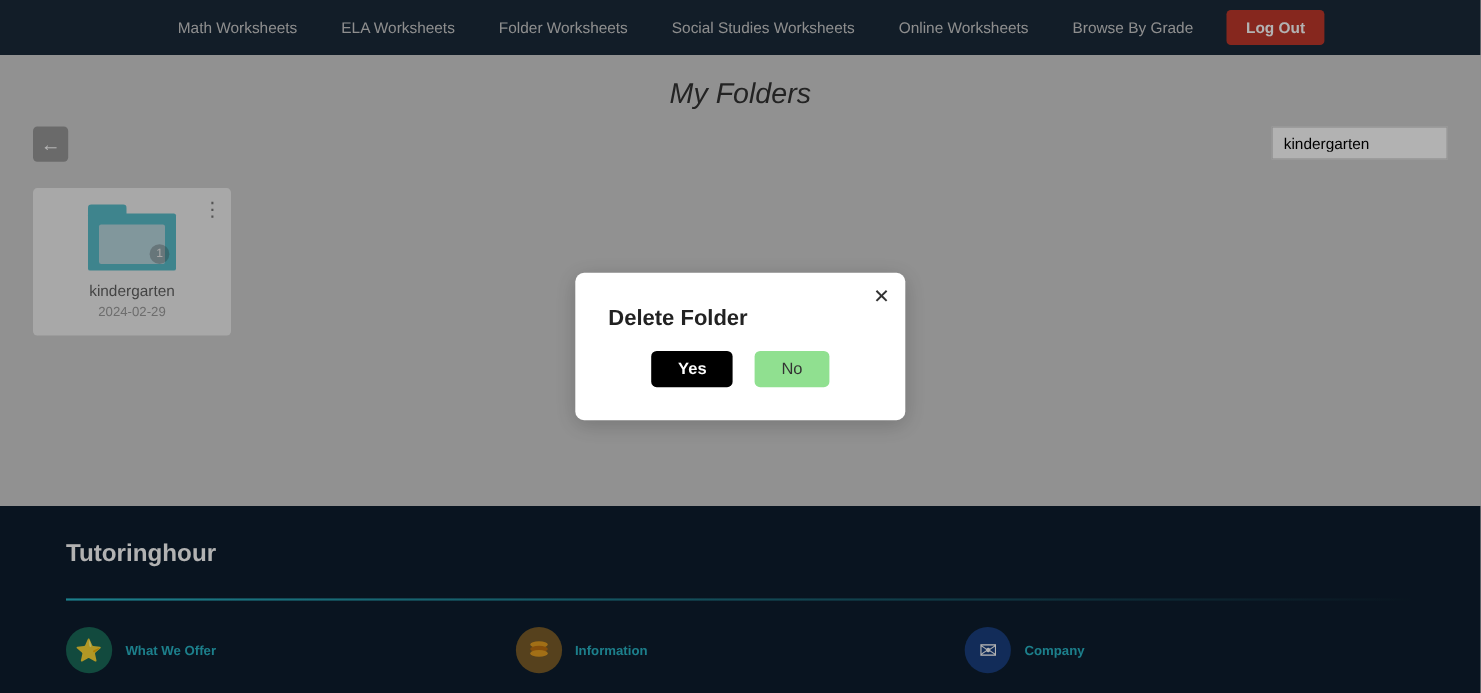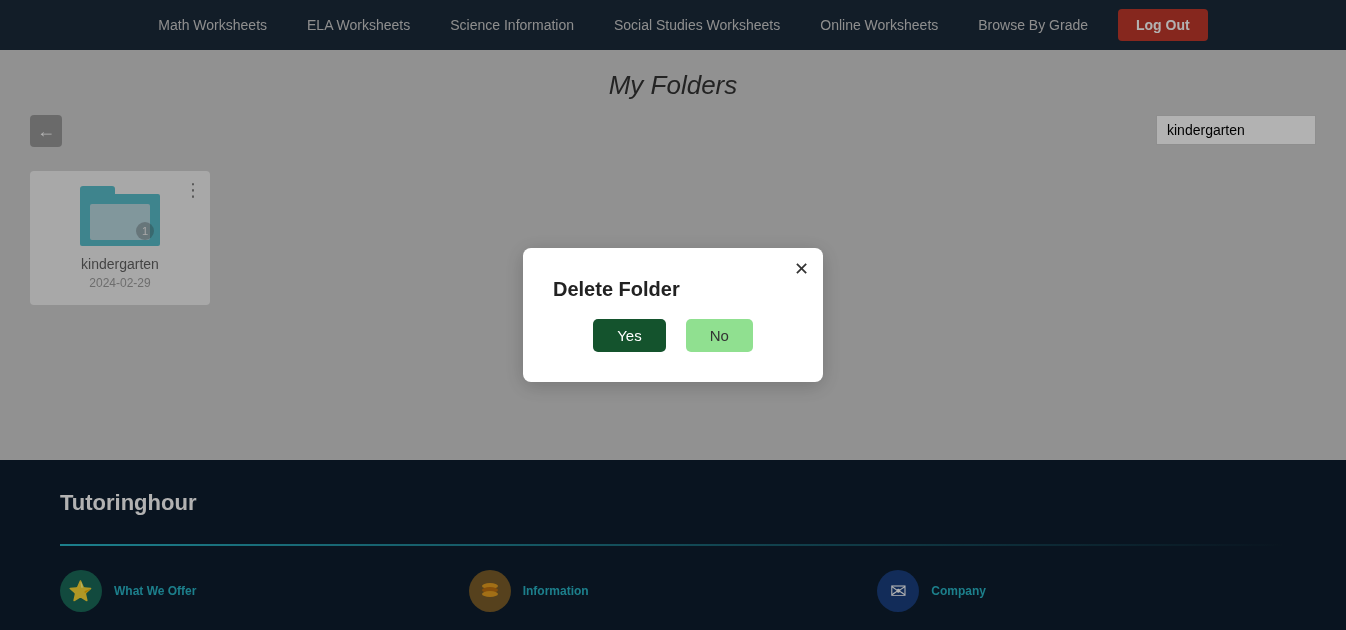--- a/index.html
+++ b/index.html
@@ -225,27 +225,28 @@
       font-style: italic;
     }
 
     .modal-buttons {
       display: flex;
       justify-content: center;
       gap: 20px;
     }
 
     .btn-yes {
-      background: #14532d;
+      background: #000000;
       color: #fff;
       border: none;
       padding: 8px 24px;
       border-radius: 5px;
       cursor: pointer;
       font-size: 15px;
+      font-weight: bold;
     }
 
     .btn-no {
       background: #90e090;
       color: #333;
       border: none;
       padding: 8px 24px;
       border-radius: 5px;
       cursor: pointer;
       font-size: 15px;
@@ -304,21 +305,21 @@
       color: #29b6c8;
       font-weight: bold;
     }
   </style>
 </head>
 <body>
 
 <nav class="navbar">
   <span class="nav-item">Math Worksheets</span>
   <span class="nav-item">ELA Worksheets</span>
-  <span class="nav-item">Science Information</span>
+  <span class="nav-item">Folder Worksheets</span>
   <span class="nav-item">Social Studies Worksheets</span>
   <span class="nav-item">Online Worksheets</span>
   <span class="nav-item">Browse By Grade</span>
   <button class="nav-logout">Log Out</button>
 </nav>
 
 <div class="main-content">
   <h1 class="page-title">My Folders</h1>
 
   <button class="back-btn">←</button>

